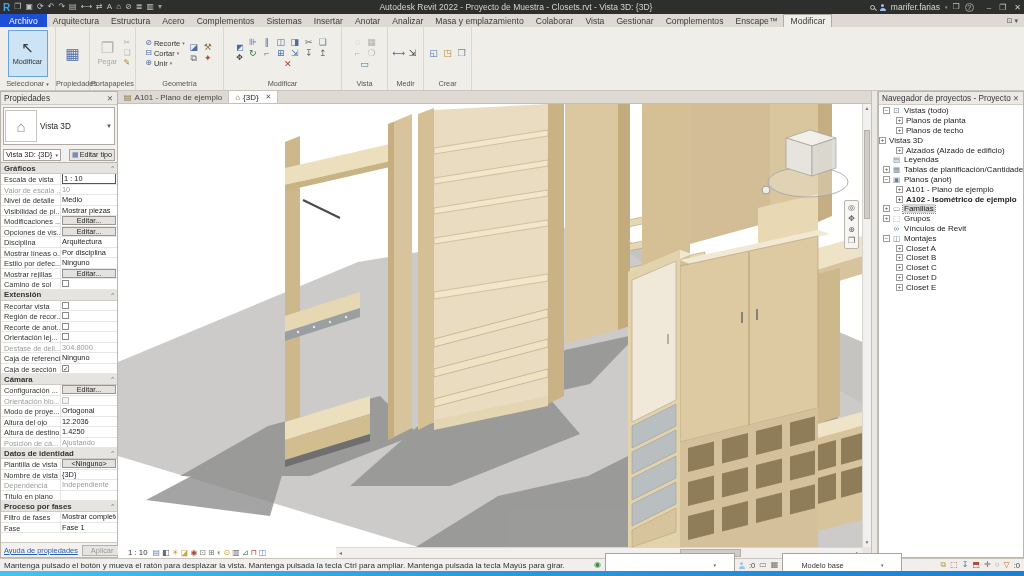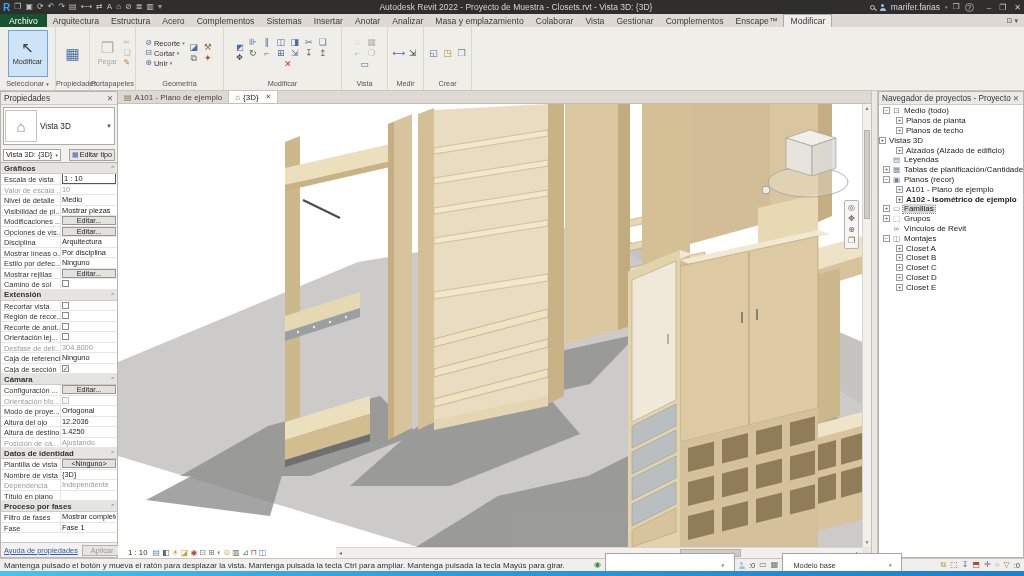--- a/index.html
+++ b/index.html
@@ -16,21 +16,21 @@
   .title-right{display:flex;align-items:center;gap:5px;}
   .mag{width:5px;height:5px;border:1px solid #c3c3c3;border-radius:50%;position:relative;display:inline-block;}
   .mag::after{content:"";position:absolute;width:3px;height:1px;background:#c3c3c3;transform:rotate(45deg);right:-3px;bottom:-1px;}
   .person{width:6px;height:6px;position:relative;display:inline-block;}
   .person::before{content:"";position:absolute;width:3px;height:3px;border-radius:50%;background:#9ec3e8;left:1.5px;top:0;}
   .person::after{content:"";position:absolute;width:6px;height:3px;border-radius:3px 3px 0 0;background:#9ec3e8;left:0;bottom:-1px;}
   .win-btns{display:flex;gap:8px;margin-left:8px;font-size:8px;color:#cdcdcd;}
 
   
   .ribbon-tabs{height:13px;background:#dedad3;display:flex;align-items:stretch;font-size:8.6px;color:#3a3a3a;}
-  .file-tab{background:#14532d;color:#fff;padding:1px 9px;display:flex;align-items:center;}
+  .file-tab{background:#1d4ed8;color:#fff;padding:1px 9px;display:flex;align-items:center;}
   .rtab{padding:1px 6px;display:flex;align-items:center;white-space:nowrap;}
   .rtab.active{background:#f0eee9;border:1px solid #b1ada5;border-bottom:none;}
   .rtab-spacer{flex:1;}
   .ribbon-opt{display:flex;align-items:center;gap:2px;padding:0 6px;color:#555;font-size:7px;}
 
   
   .ribbon-body{height:64px;background:#f0eee9;border-bottom:1px solid #c9c5bd;display:flex;}
   .rgroup{border-right:1px solid #dbd7cf;display:flex;flex-direction:column;}
   .rgroup-content{flex:1;display:flex;align-items:center;justify-content:center;padding:2px 3px;gap:3px;}
   .rgroup-label{height:11px;text-align:center;font-size:7.3px;color:#555;white-space:nowrap;}
@@ -116,21 +116,21 @@
   .trow.selected .tlab{background:#d5d5d5;outline:1px dotted #888;}
   .texp{width:7px;height:7px;border:1px solid #9a9a9a;background:#fff;font-size:6px;line-height:5.5px;text-align:center;color:#444;flex:none;}
   .texp.none{border:none;background:none;}
   .ticon{font-size:7.5px;color:#6a7f9a;width:9px;text-align:center;flex:none;}
   .tlab{padding:0 1px;}
 
   
   .statusbar{position:absolute;top:558px;left:0;width:1024px;height:13px;background:#f0efed;border-top:1px solid #c9c5bd;display:flex;align-items:center;font-size:8px;color:#333;padding:0 4px;gap:4px;}
   .status-text{white-space:nowrap;overflow:hidden;}
   .status-spacer{flex:1;}
-  .sb-combo{height:24px;background:#fff;border:1px solid #aaa69f;display:flex;align-items:center;font-size:7.4px;padding:0 10px;color:#333;}
+  .sb-combo{height:24px;background:#fff;border:1px solid #aaa69f;display:flex;align-items:center;font-size:7.4px;padding:0 18px;color:#333;}
   .sb-combo .caret{margin-left:auto;font-size:5px;color:#666;padding-left:3px;}
   .sb-count{font-size:7.6px;color:#444;}
   .sb-icons{display:flex;align-items:center;gap:4px;}
   .sb-icons .icon{font-size:8px;}
   .bottom-strip{position:absolute;top:571px;left:0;width:1024px;height:5px;background:linear-gradient(90deg,#45c4ee 0%,#2b9be0 45%,#1b7fd4 100%);}
 </style>
 </head>
 <body>
 
 <div class="titlebar">
@@ -726,21 +726,21 @@
 
   <div class="panel browser-panel">
     <div class="panel-header">
       <span class="ph-title">Navegador de proyectos - Proyecto de Muestr...</span>
       <span class="panel-close">✕</span>
     </div>
     <div class="btree" id="btree">
         <div class="trow" style="padding-left: 4px;">
           <span class="texp">−</span>
           <span class="ticon">⊡</span>
-          <span class="tlab">Medio (todo)</span>
+          <span class="tlab">Vistas (todo)</span>
         </div>
         <div class="trow" style="padding-left: 17px;">
           <span class="texp">+</span>
           <span class="tlab">Planos de planta</span>
         </div>
         <div class="trow" style="padding-left: 17px;">
           <span class="texp">+</span>
           <span class="tlab">Planos de techo</span>
         </div>
         <div class="trow" style="">
@@ -757,21 +757,21 @@
           <span class="tlab">Leyendas</span>
         </div>
         <div class="trow" style="padding-left: 4px;">
           <span class="texp">+</span>
           <span class="ticon">▦</span>
           <span class="tlab">Tablas de planificación/Cantidades (todo)</span>
         </div>
         <div class="trow" style="padding-left: 4px;">
           <span class="texp">−</span>
           <span class="ticon">▣</span>
-          <span class="tlab">Planos (recor)</span>
+          <span class="tlab">Planos (anot)</span>
         </div>
         <div class="trow" style="padding-left: 17px;">
           <span class="texp">+</span>
           <span class="tlab">A101 - Plano de ejemplo</span>
         </div>
         <div class="trow" style="padding-left: 17px; font-weight: bold;">
           <span class="texp">+</span>
           <span class="tlab">A102 - Isométrico de ejemplo</span>
         </div>
         <div class="trow selected" style="padding-left: 4px;">

